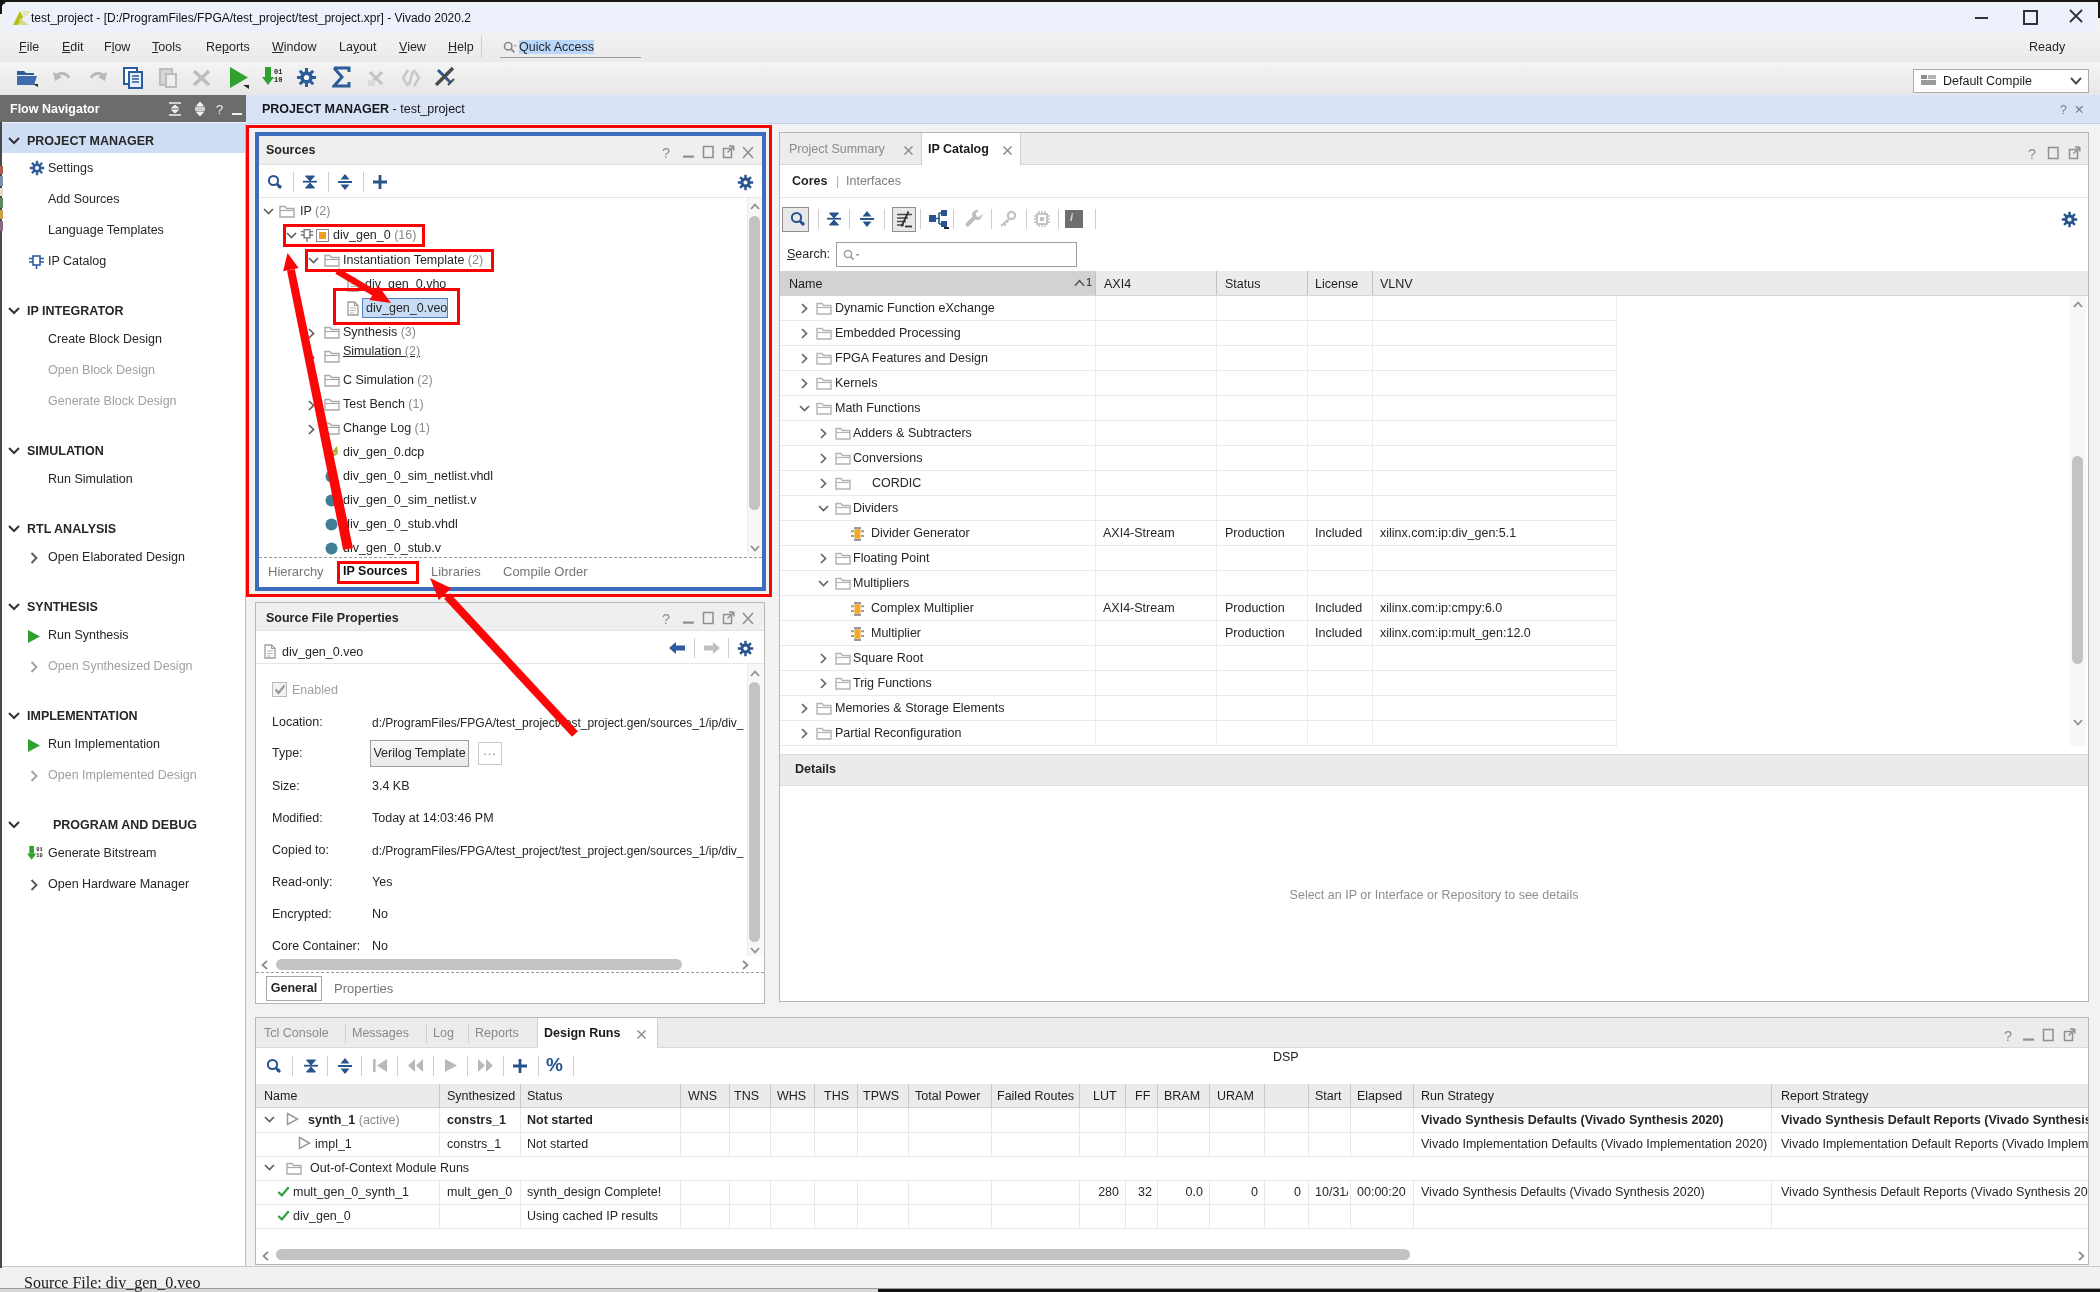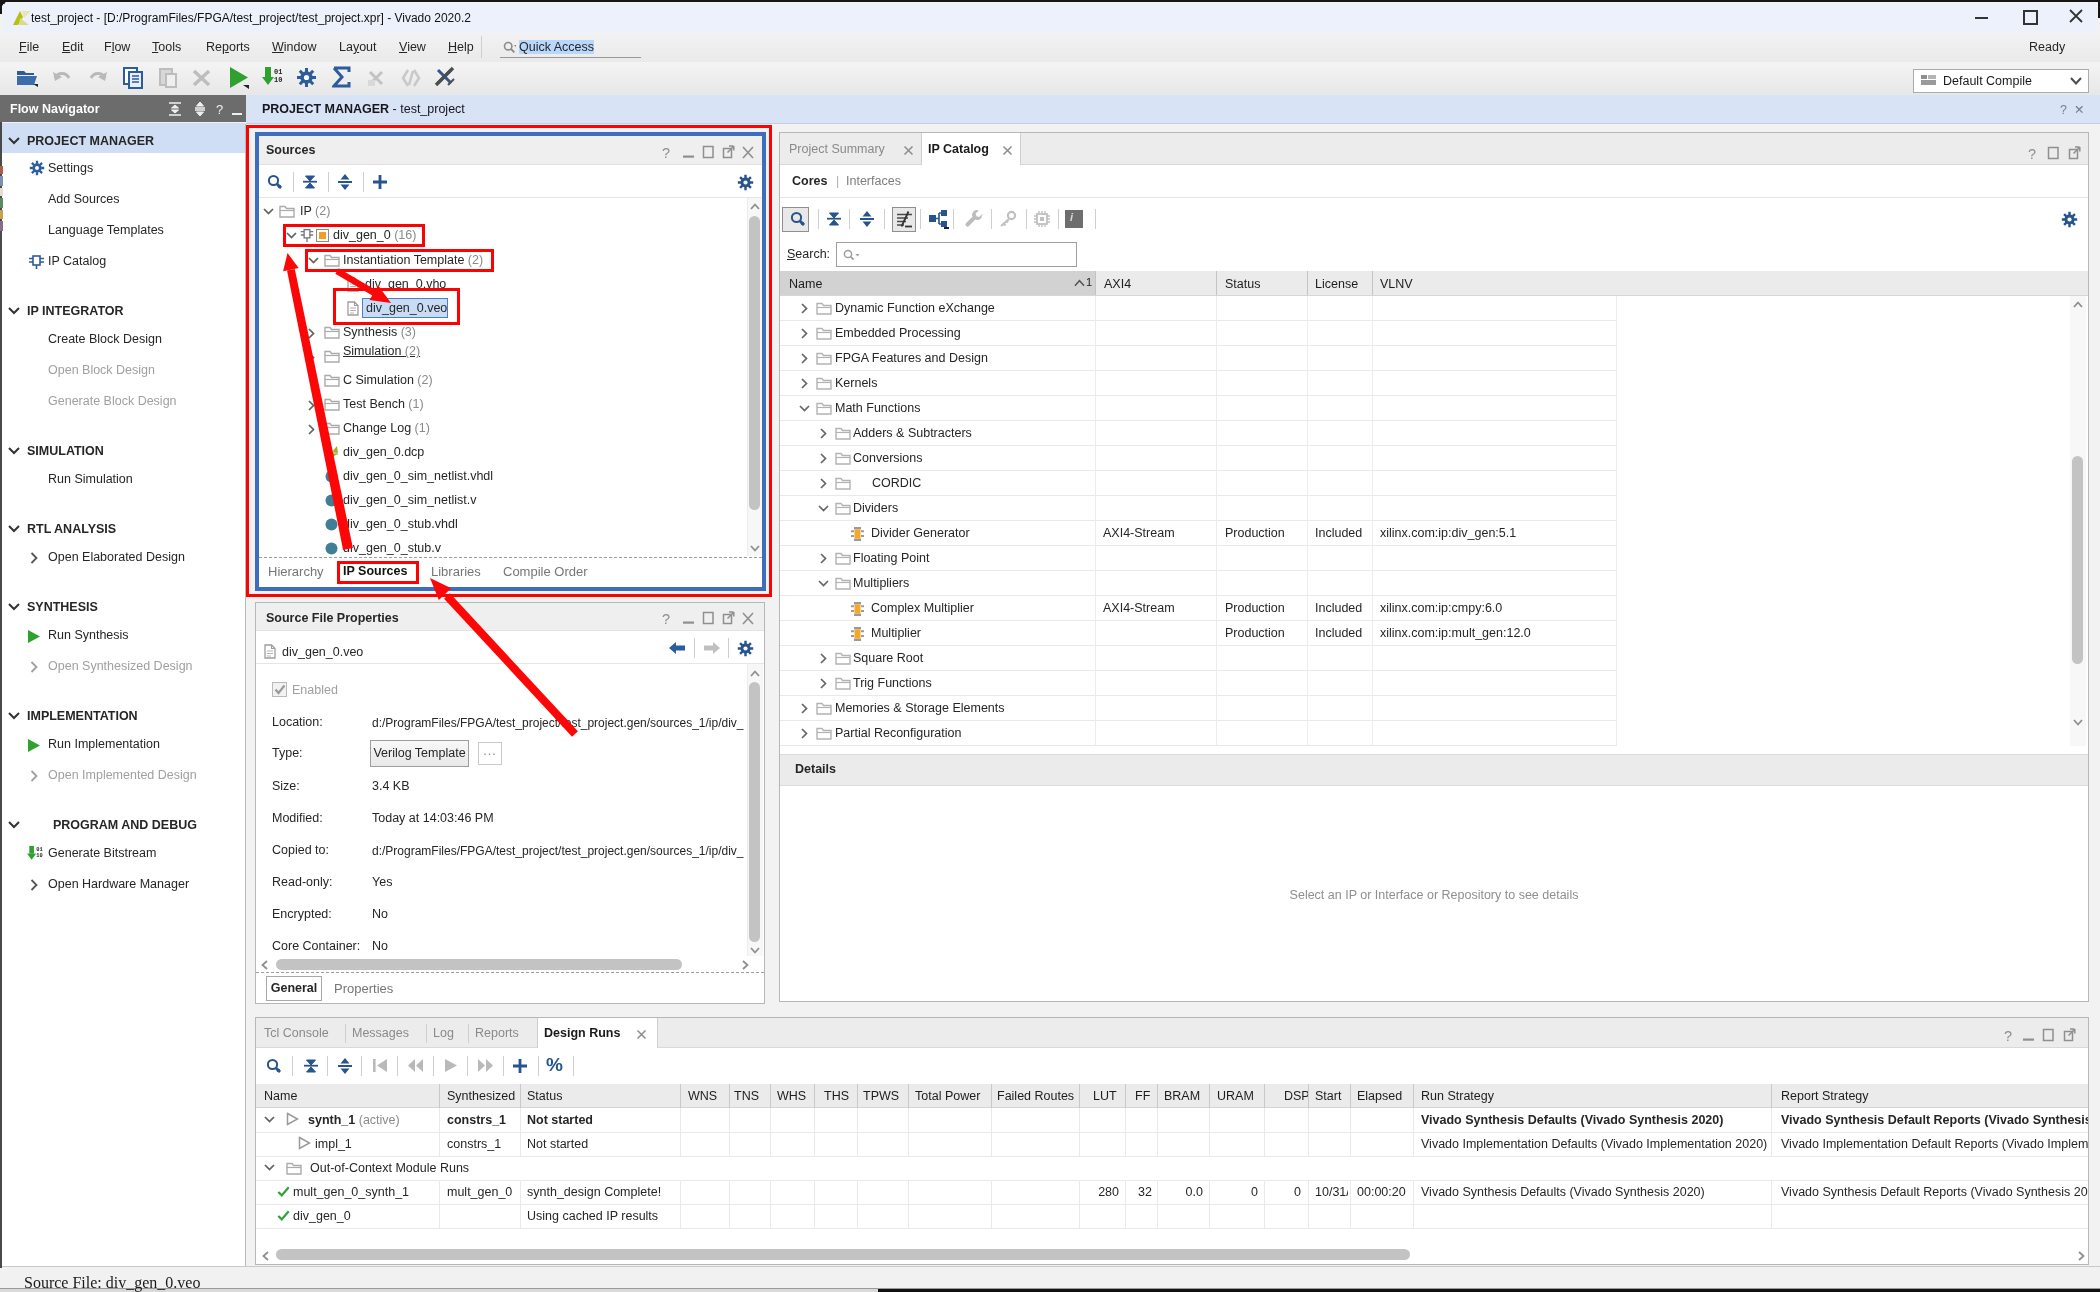--- a/index.html
+++ b/index.html
@@ -907,21 +907,21 @@
 <div class="hdrcell" style="left:734px;top:1089px;">TNS</div>
 <div class="hdrcell" style="left:777px;top:1089px;">WHS</div>
 <div class="hdrcell" style="left:824px;top:1089px;">THS</div>
 <div class="hdrcell" style="left:863px;top:1089px;">TPWS</div>
 <div class="hdrcell" style="left:915px;top:1089px;">Total Power</div>
 <div class="hdrcell" style="left:997px;top:1089px;">Failed Routes</div>
 <div class="hdrcell" style="left:1093px;top:1089px;">LUT</div>
 <div class="hdrcell" style="left:1135px;top:1089px;">FF</div>
 <div class="hdrcell" style="left:1164px;top:1089px;">BRAM</div>
 <div class="hdrcell" style="left:1217px;top:1089px;">URAM</div>
-<div class="hdrcell" style="left:1273px;top:1089px;margin-left:11px;">DSP</div>
+<div class="hdrcell" style="left:1273px;top:1050px;">DSP</div>
 <div class="hdrcell" style="left:1315px;top:1089px;">Start</div>
 <div class="hdrcell" style="left:1357px;top:1089px;">Elapsed</div>
 <div class="hdrcell" style="left:1421px;top:1089px;">Run Strategy</div>
 <div class="hdrcell" style="left:1781px;top:1089px;">Report Strategy</div>
 <div class="sep-v" style="left:439px;top:1084px;height:24px;background:#c9c9c9;"></div>
 <div class="sep-v" style="left:439px;top:1108px;height:48px;background:#e9e9e9;"></div>
     <div class="sep-v" style="left:439px;top:1180px;height:48px;background:#e9e9e9;"></div>
 <div class="sep-v" style="left:520px;top:1084px;height:24px;background:#c9c9c9;"></div>
 <div class="sep-v" style="left:520px;top:1108px;height:48px;background:#e9e9e9;"></div>
     <div class="sep-v" style="left:520px;top:1180px;height:48px;background:#e9e9e9;"></div>

